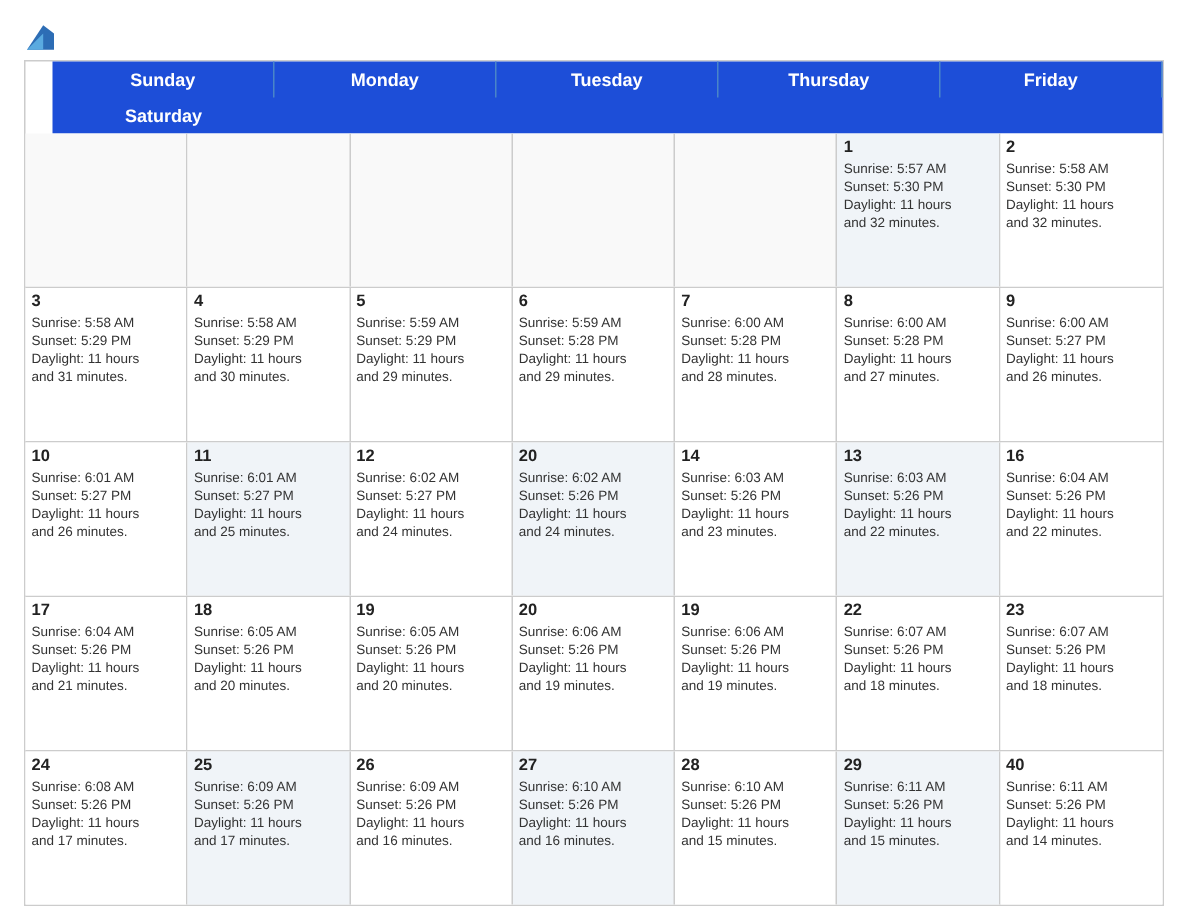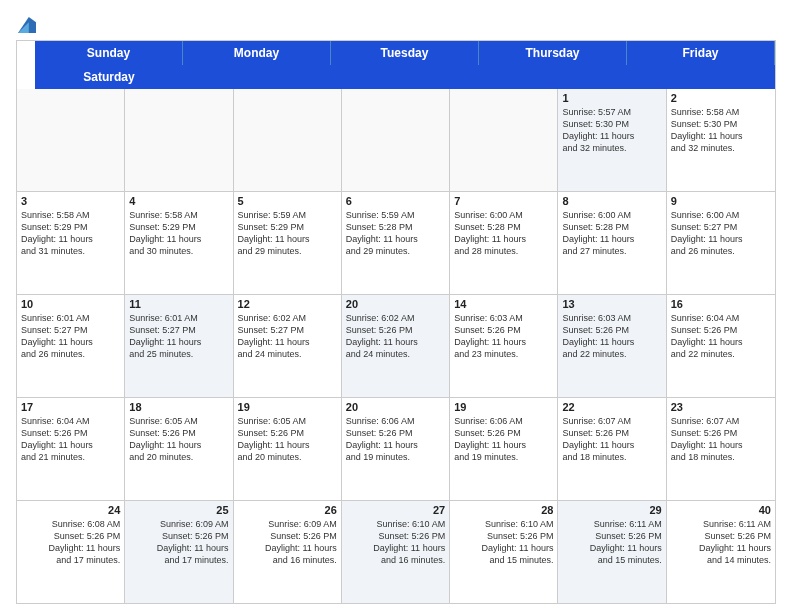--- a/index.html
+++ b/index.html
@@ -78,21 +78,21 @@
       flex: 1;
       display: flex;
       flex-direction: column;
     }
     .cal-row {
       display: grid;
       grid-template-columns: repeat(7, 1fr);
       flex: 1;
       border-bottom: 1px solid #ccc;
     }
-    .cal-row:last-child { border-bottom: none; text-align: right; }
+    .cal-row:last-child { border-bottom: none; }
     .cal-cell {
       border-right: 1px solid #ccc;
       padding: 3px 4px;
       font-size: 9.5px;
       color: #333;
       background: #fff;
       vertical-align: top;
       min-height: 0;
     }
     .cal-cell:last-child { border-right: none; }

